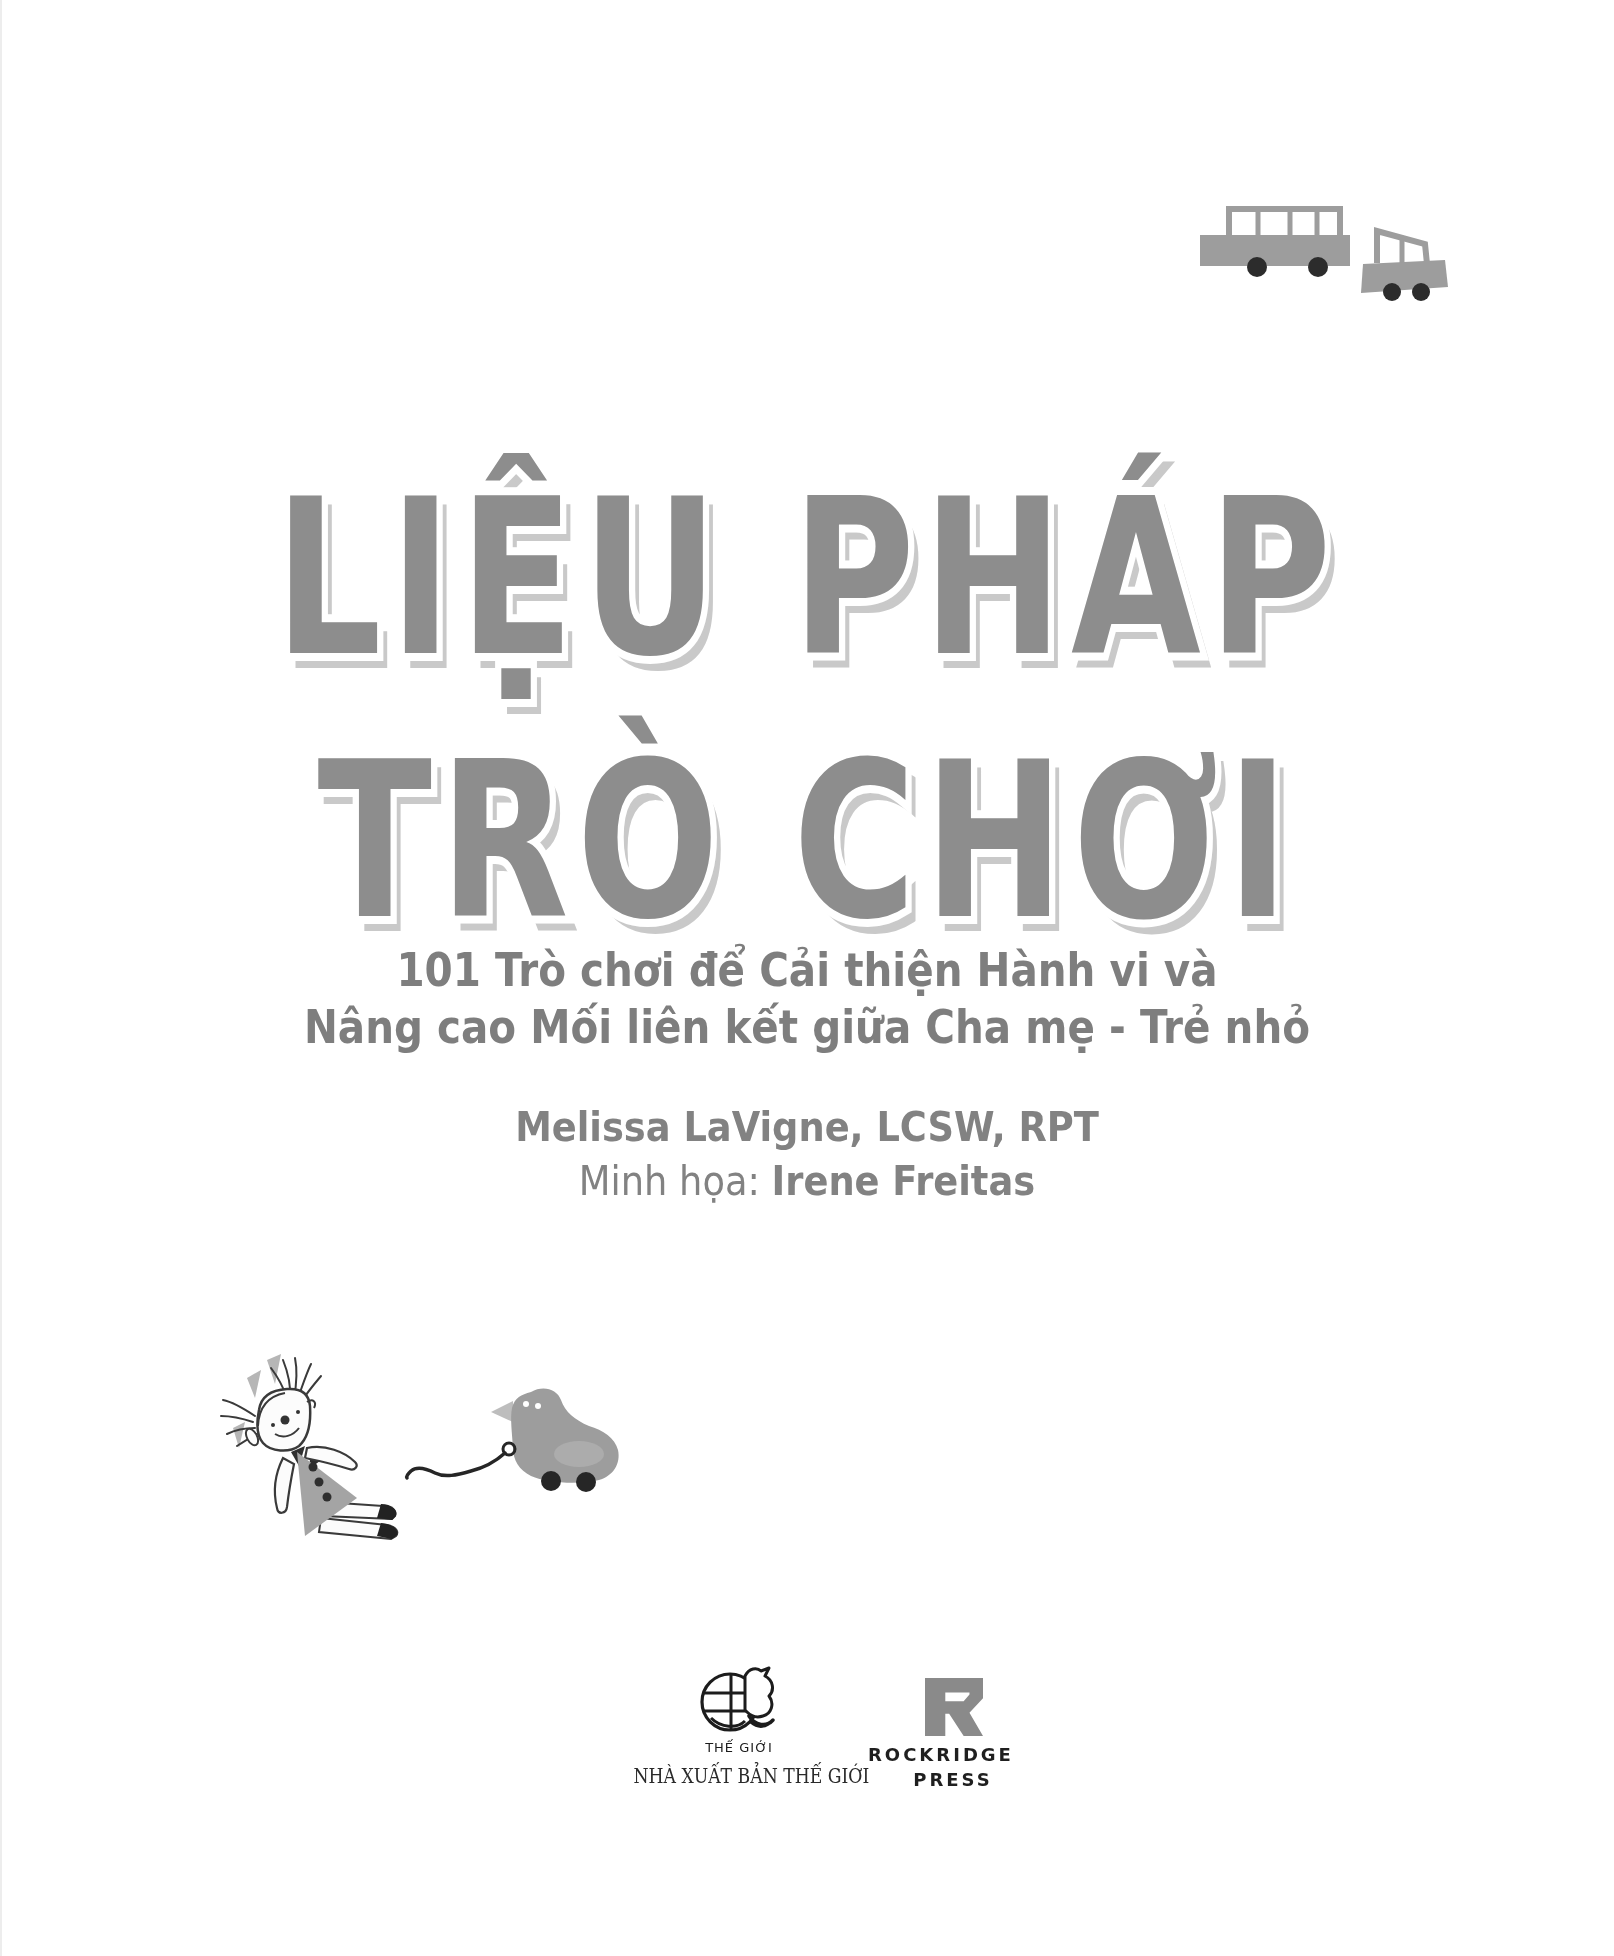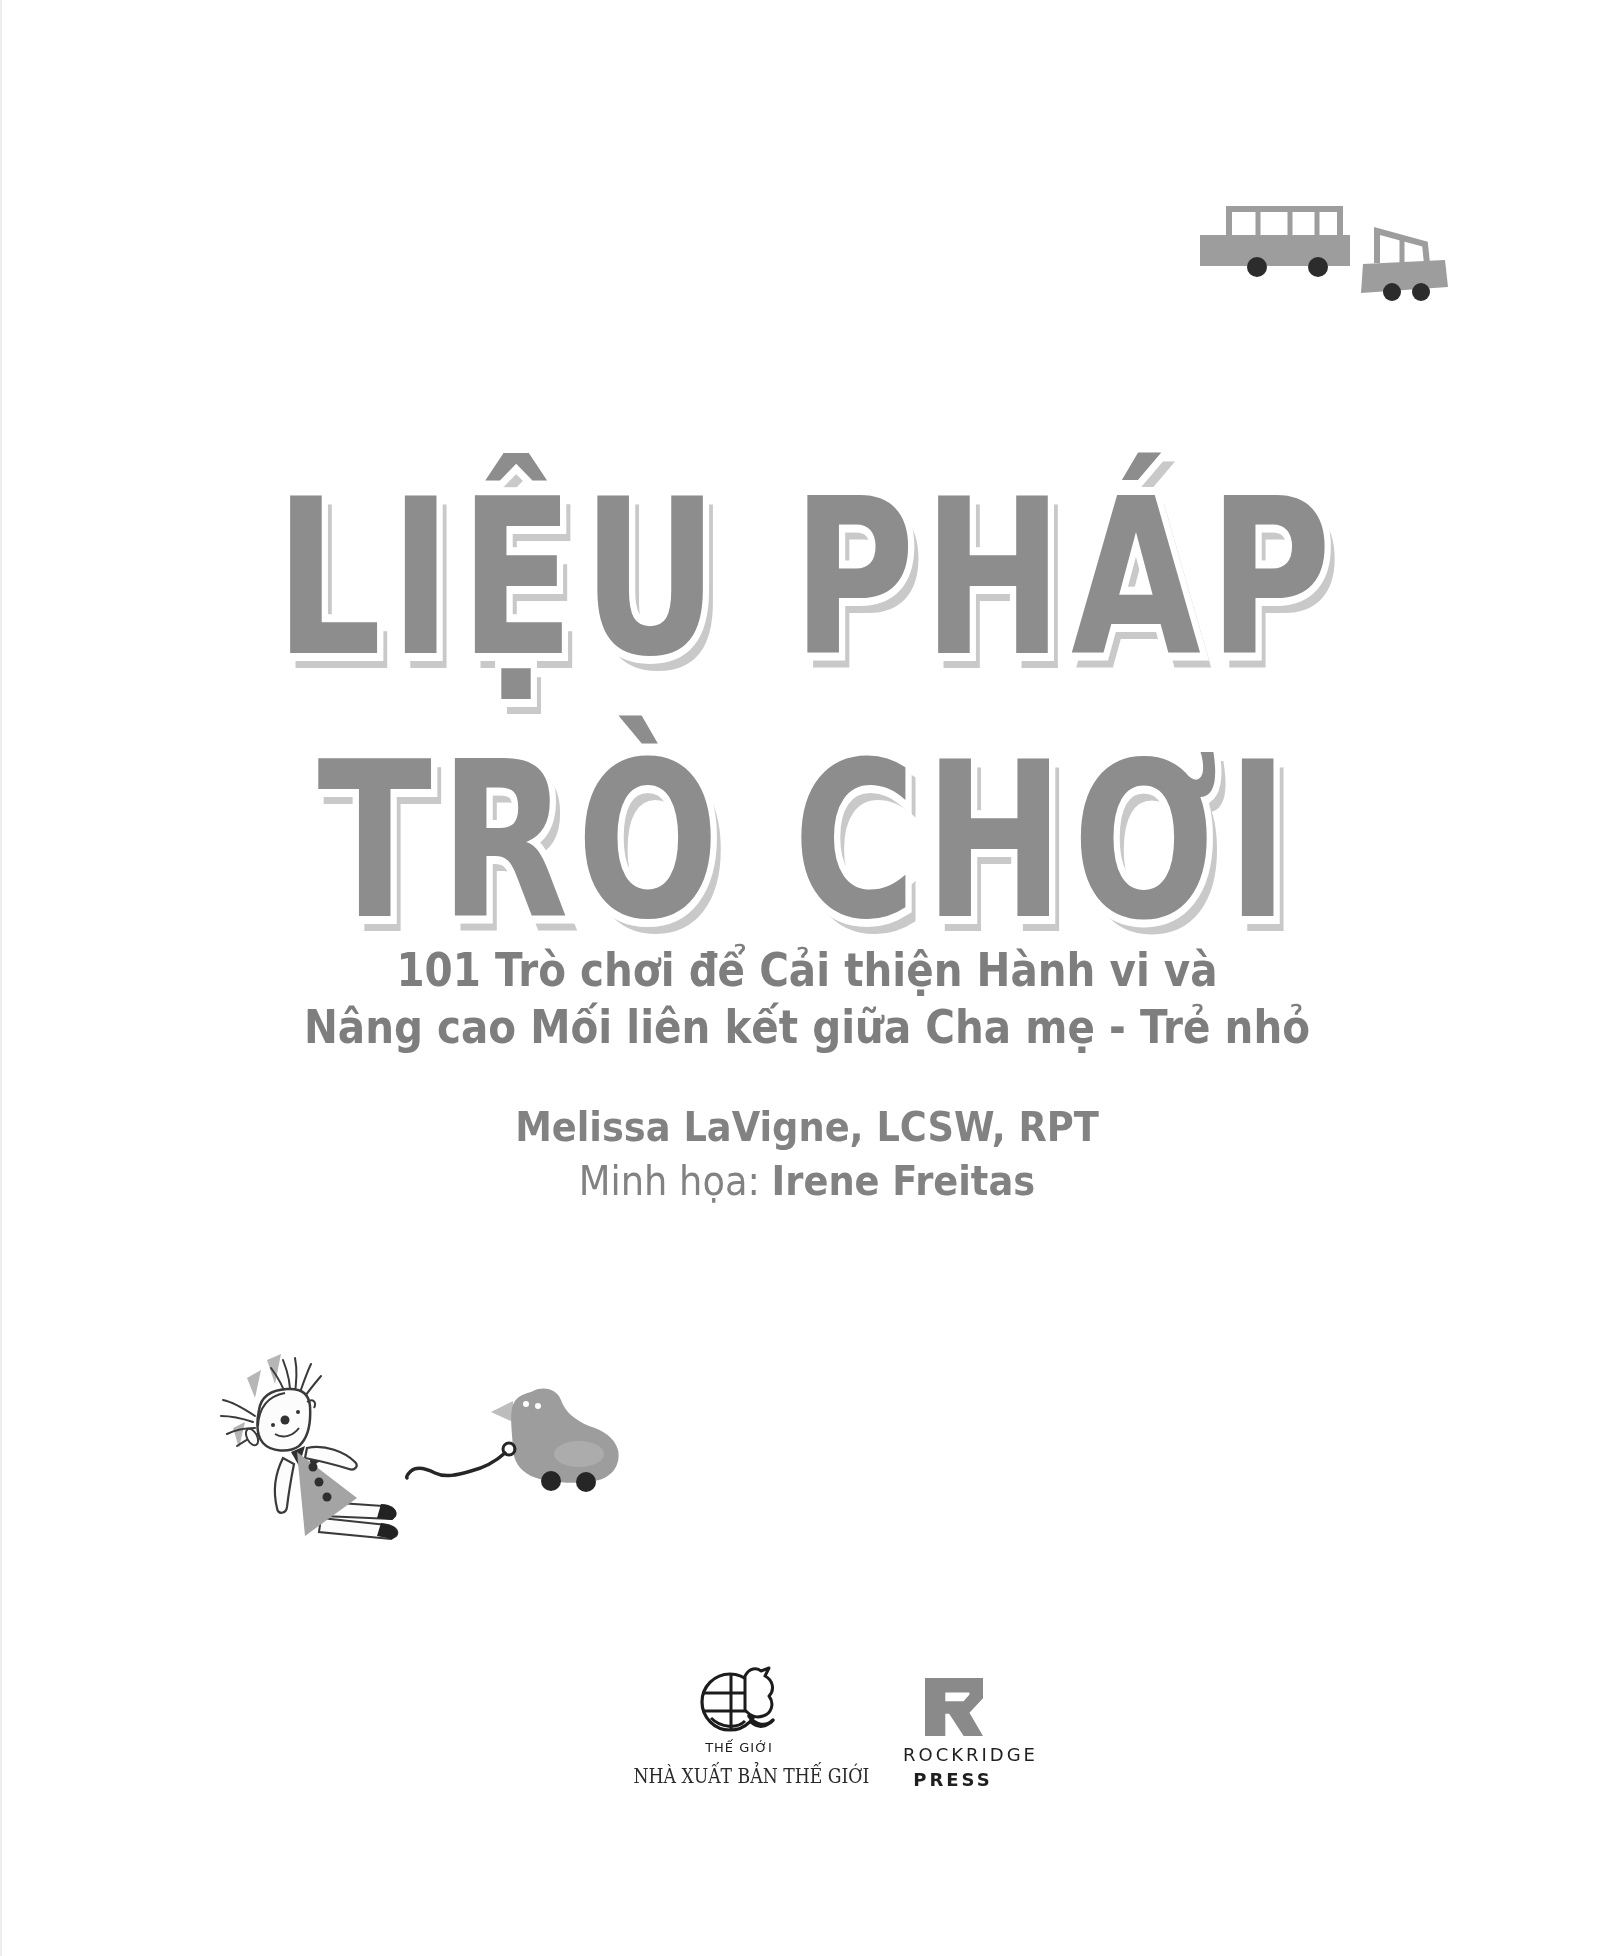--- a/index.html
+++ b/index.html
@@ -49,22 +49,22 @@
     position:absolute;left:689px;top:1740px;width:100px;text-align:center;
     font-size:13px;font-weight:normal;letter-spacing:1px;color:#1b1b1b;
   }
   .tg-name{
     position:absolute;left:610px;top:1764px;width:260px;text-align:center;
     font-family:"DejaVu Serif",serif;font-size:21px;color:#2a2a2a;
     transform:scaleX(0.82);transform-origin:50% 50%;white-space:nowrap;
   }
   .rr-logo{position:absolute;left:925px;top:1678px;}
   .rr-line1{
-    position:absolute;left:868px;top:1744px;width:170px;text-align:right;
-    font-size:18px;font-weight:normal;letter-spacing:3px;color:#1f1f1f;white-space:nowrap;
+    position:absolute;left:868px;top:1744px;width:170px;text-align:left;
+    font-size:18px;font-weight:bold;letter-spacing:3px;color:#1f1f1f;white-space:nowrap;
   }
   .rr-line2{
     position:absolute;left:868px;top:1769px;width:170px;text-align:center;
     font-size:18px;font-weight:bold;letter-spacing:3px;color:#1f1f1f;
   }
 </style>
 </head>
 <body>
 
 <div class="page">

